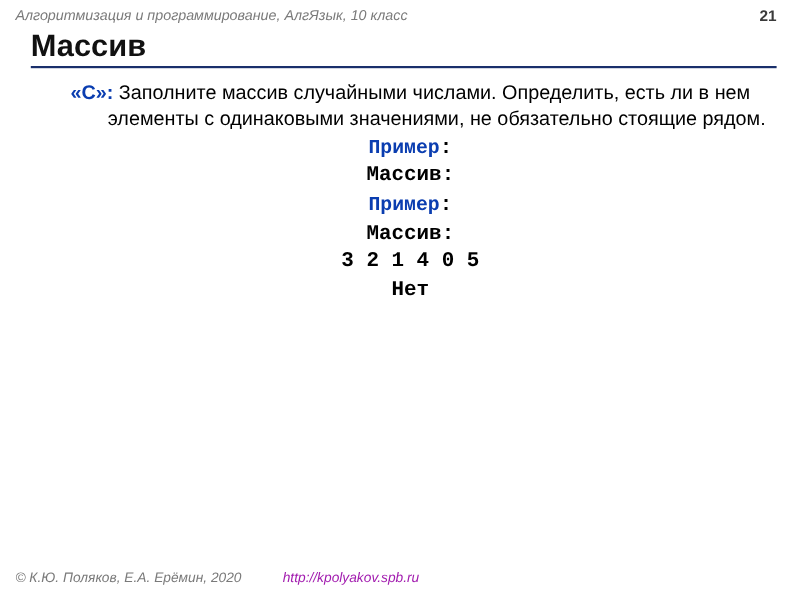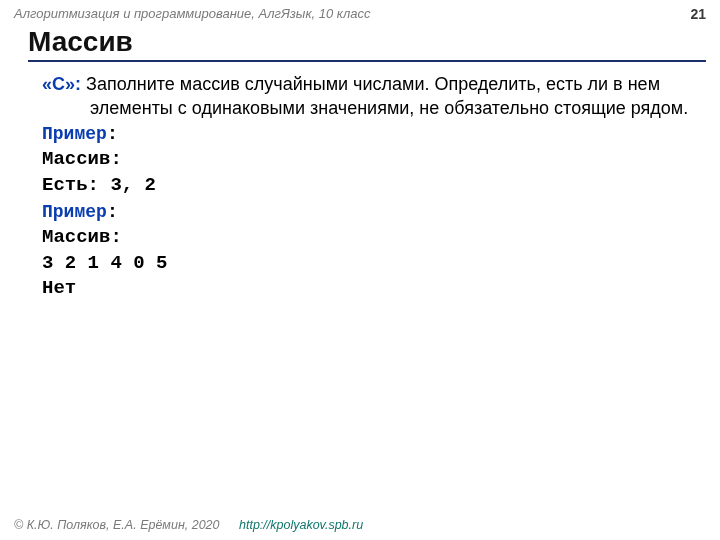--- a/index.html
+++ b/index.html
@@ -32,20 +32,21 @@
   .title {
     font-size: 28px;
     font-weight: bold;
     color: #111;
   }
   .body {
     position: absolute;
     top: 72px; left: 42px; right: 16px;
     font-size: 18px;
     line-height: 1.35;
+    text-align: center;
   }
   .task-label {
     color: #0a3db0;
     font-weight: bold;
   }
   .task-text {
     color: #000;
     display: block;
     padding-left: 48px;
     text-indent: -48px;
@@ -65,22 +66,22 @@
     white-space: pre;
   }
   .footer {
     position: absolute;
     left: 14px; bottom: 8px;
     font-size: 12.5px;
     font-style: italic;
     color: #7a7a7a;
   }
   .footer .url {
-    margin-left: 16px;
-    color: #0f766e;
+    margin-left: 34px;
+    color: #a21caf;
     font-style: italic;
   }
 </style>
 </head>
 <body>
 
 <div class="slide">
 
   <div class="header-meta">Алгоритмизация и программирование, АлгЯзык, 10 класс</div>
   <div class="pagenum">21</div>
@@ -90,21 +91,20 @@
   </div>
 
   <div class="body">
     <span class="task-text">
       <span class="task-label">«С»:</span><span> Заполните массив случайными числами. Определить, есть ли в нем элементы с одинаковыми значениями, не обязательно стоящие рядом.</span>
     </span>
 
     <div>
       <span class="example-label">Пример</span><span class="mono colon">:</span>
       <div class="mono">Массив:</div>
-      <div class="mono">Есть: 3, 2</div>
     </div>
 
     <div>
       <span class="example-label">Пример</span><span class="mono colon">:</span>
       <div class="mono">Массив:</div>
       <div class="mono">3 2 1 4 0 5</div>
       <div class="mono">Нет</div>
     </div>
   </div>
 

